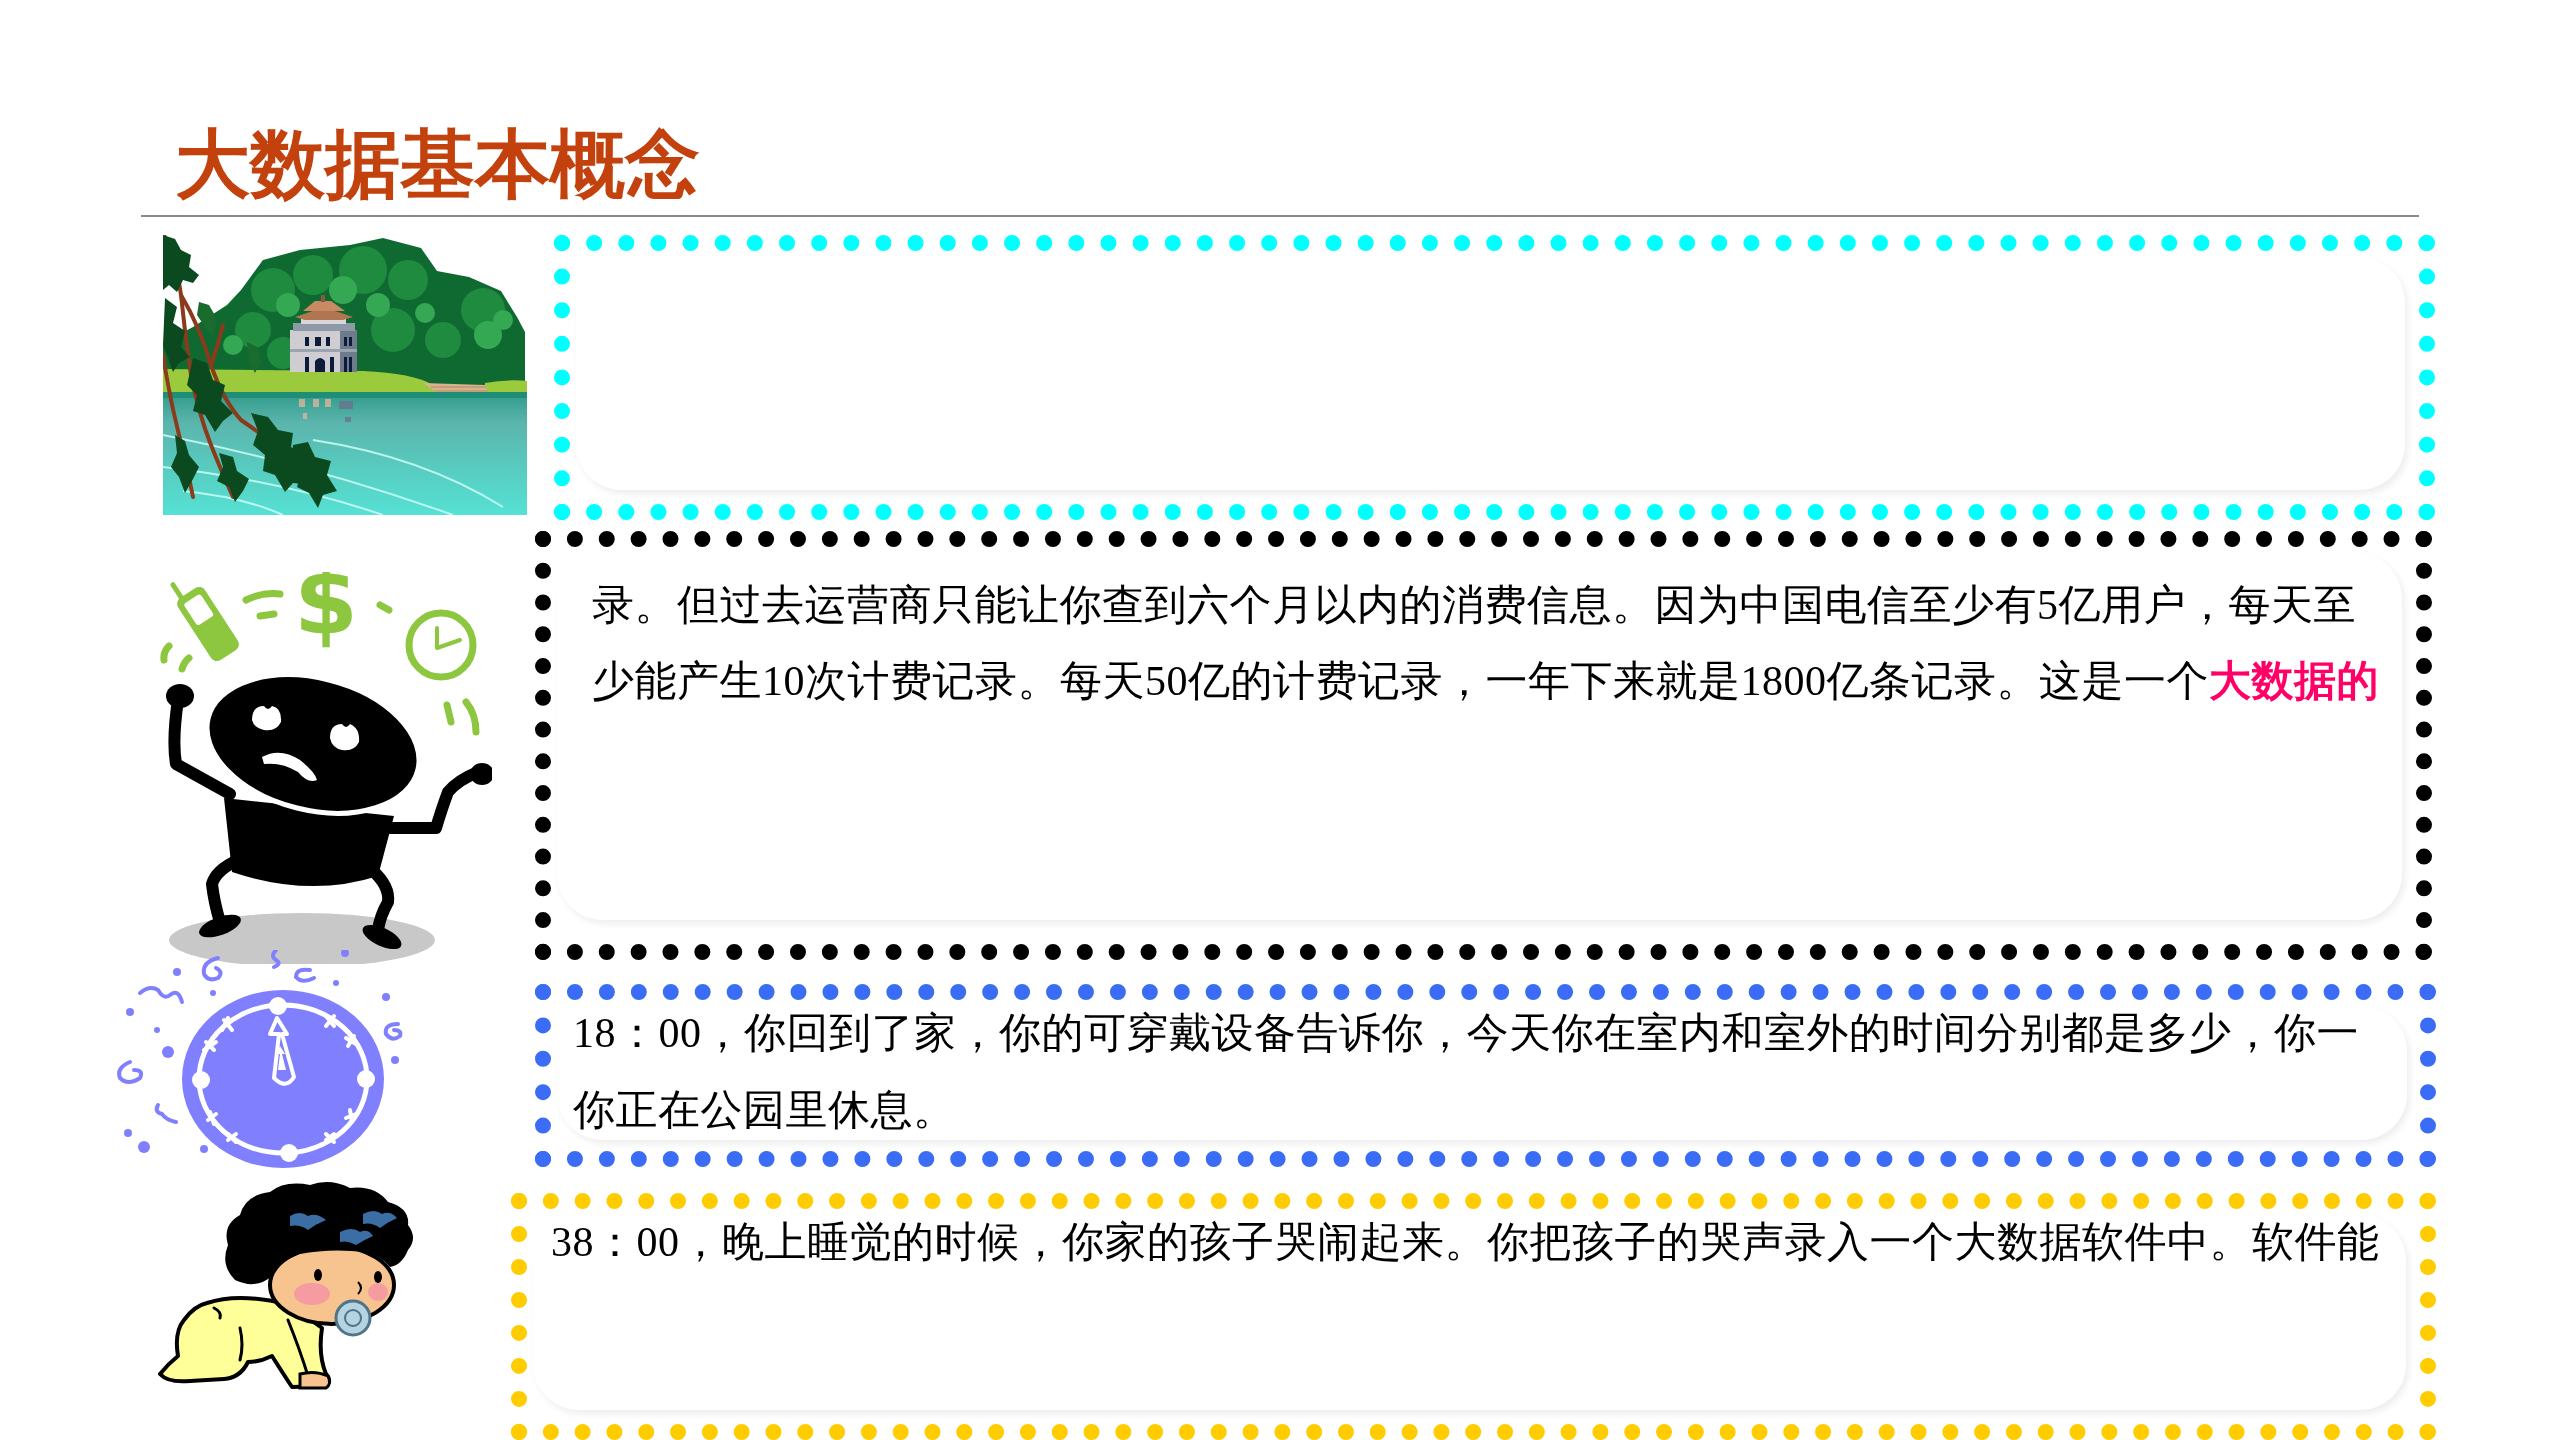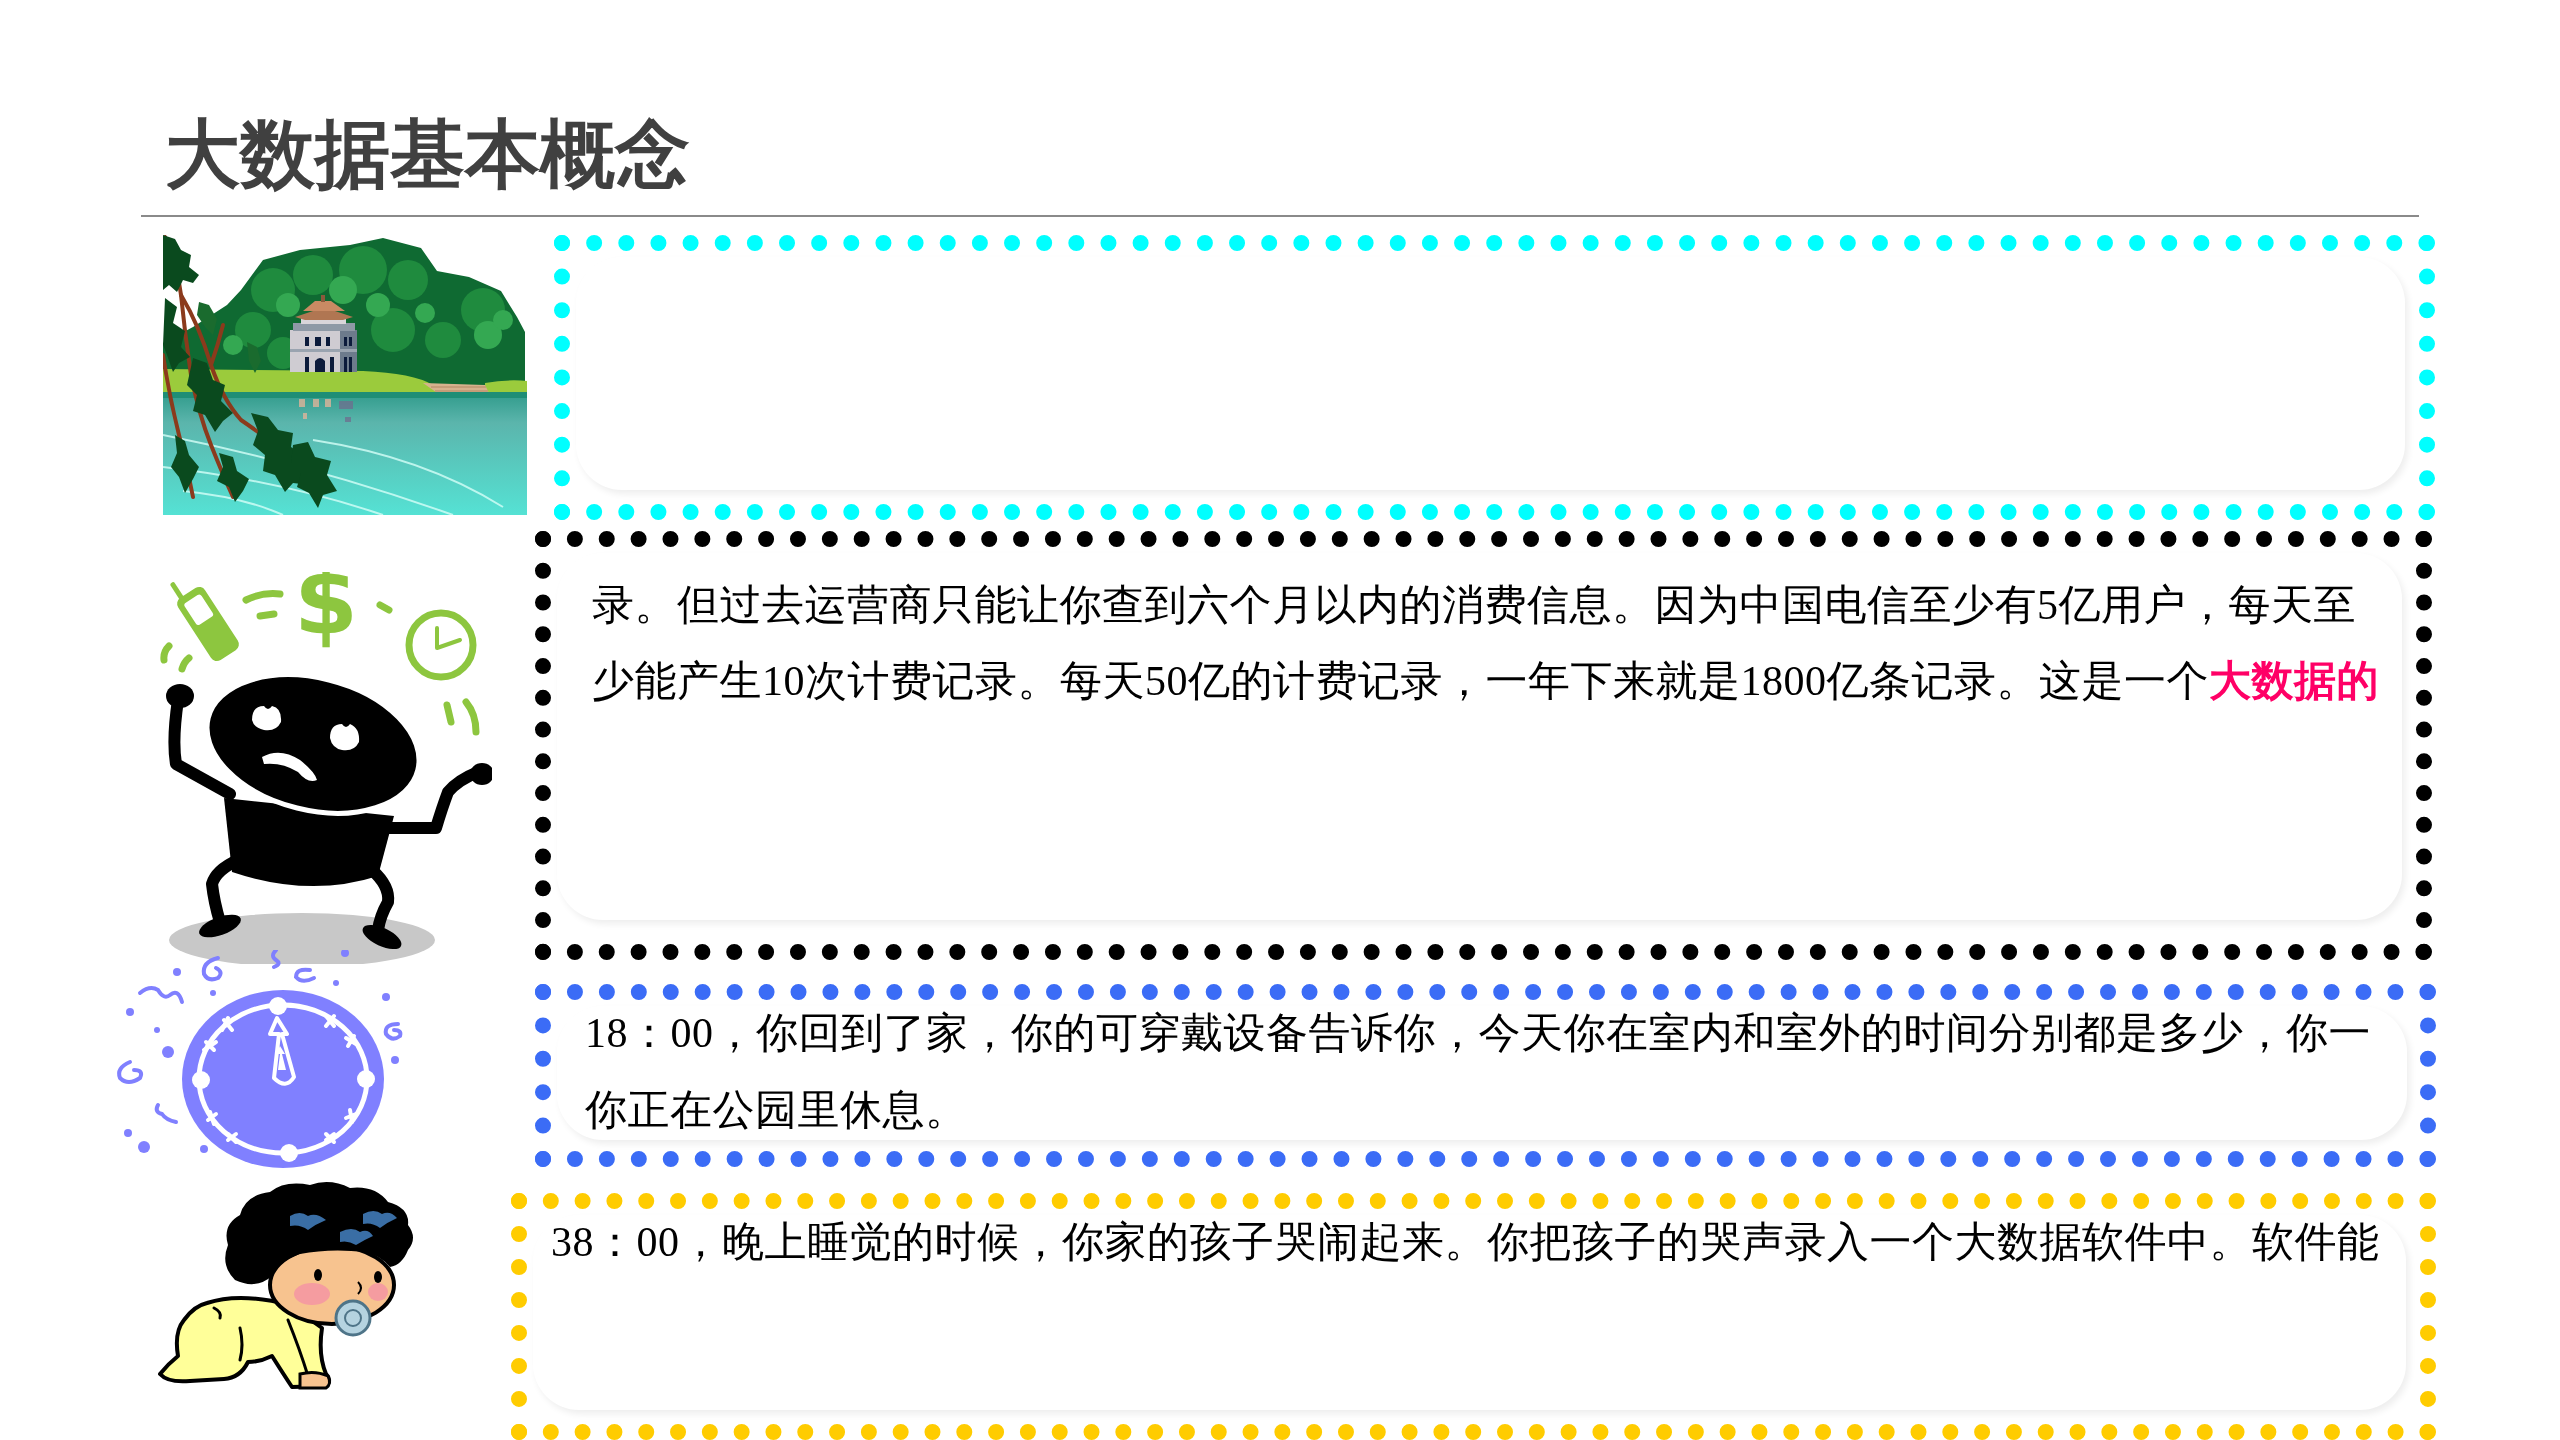--- a/index.html
+++ b/index.html
@@ -2,24 +2,24 @@
 <html><head>
   <meta charset="utf-8">
   <style>
     html, body { margin: 0; padding: 0; background: #ffffff; }
     .slide {
       position: relative; width: 2560px; height: 1440px; overflow: hidden;
       background: #ffffff; color: #000;
       font-family: "Liberation Serif", "DejaVu Serif", serif;
     }
     .title {
-      position: absolute; left: 159px; top: 108px; margin: 6px;
+      position: absolute; left: 159px; top: 108px; margin: 16px;
       font-family: "DejaVu Sans", "Liberation Sans", sans-serif;
       font-weight: bold; font-size: 75px; line-height: 80px;
-      white-space: nowrap; color: #404040;
+      white-space: nowrap; color: #c2410c;
     }
     .rule {
       position: absolute; left: 141px; top: 215px; width: 2278px; height: 2px;
       background: #8a8a8a;
     }
     .card {
       position: absolute; box-sizing: border-box;
       border-width: 16px; border-style: dotted; background: transparent;
     }
     .card .inner {
@@ -34,21 +34,21 @@
     .card-2200 { left: 511px; top: 1193px; width: 1925px; height: 247px; border-color: #FFCC00; }
 
     .text {
       position: absolute; font-size: 42px; line-height: 77px;
       letter-spacing: 0.5px; white-space: nowrap;
     }
     .text .line { display: block; height: 77px; }
     .text-1400 { left: 592px; top: 269px; }
     .text-1600 { left: 592px; top: 567px; line-height: 76px; }
     .text-1600 .line { height: 76px; }
-    .text-1800 { left: 573px; top: 995px; margin-left: 12px; }
+    .text-1800 { left: 573px; top: 995px; }
     .text-2200 { left: 551px; top: 1204px; }
     .hl {
       color: #FF0066; font-weight: bold;
       font-family: "DejaVu Sans", "Liberation Sans", sans-serif;
     }
     .illus { position: absolute; display: block; }
     .illus-park { left: 163px; top: 235px; }
     .illus-phone { left: 160px; top: 572px; }
     .illus-clock { left: 100px; top: 950px; }
     .illus-baby { left: 140px; top: 1170px; }

